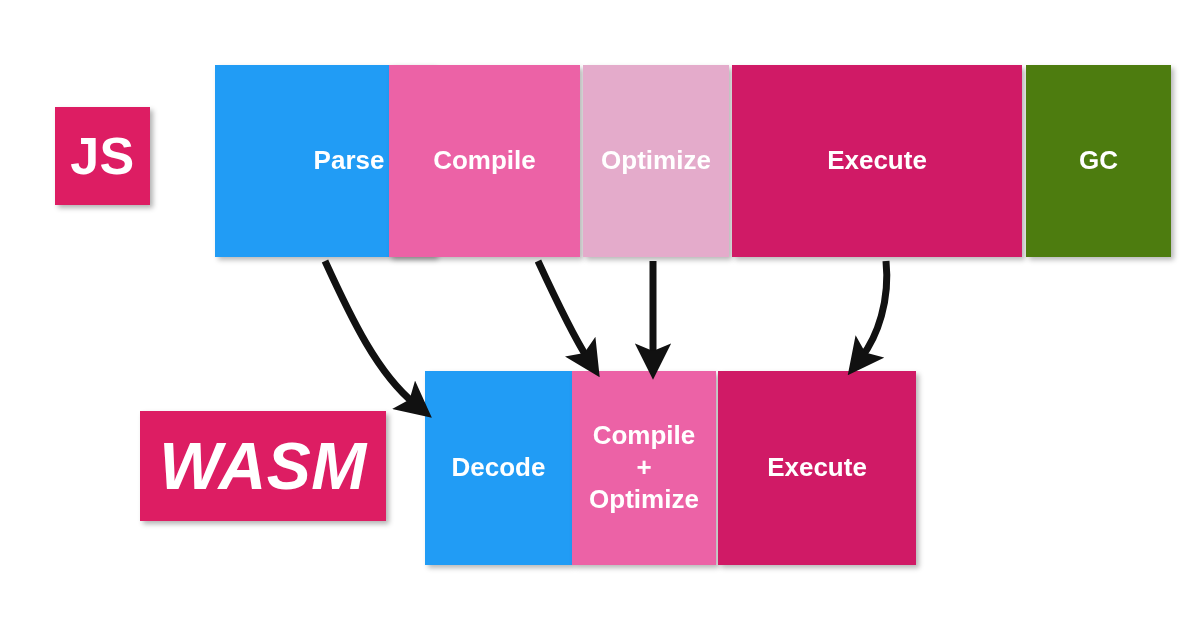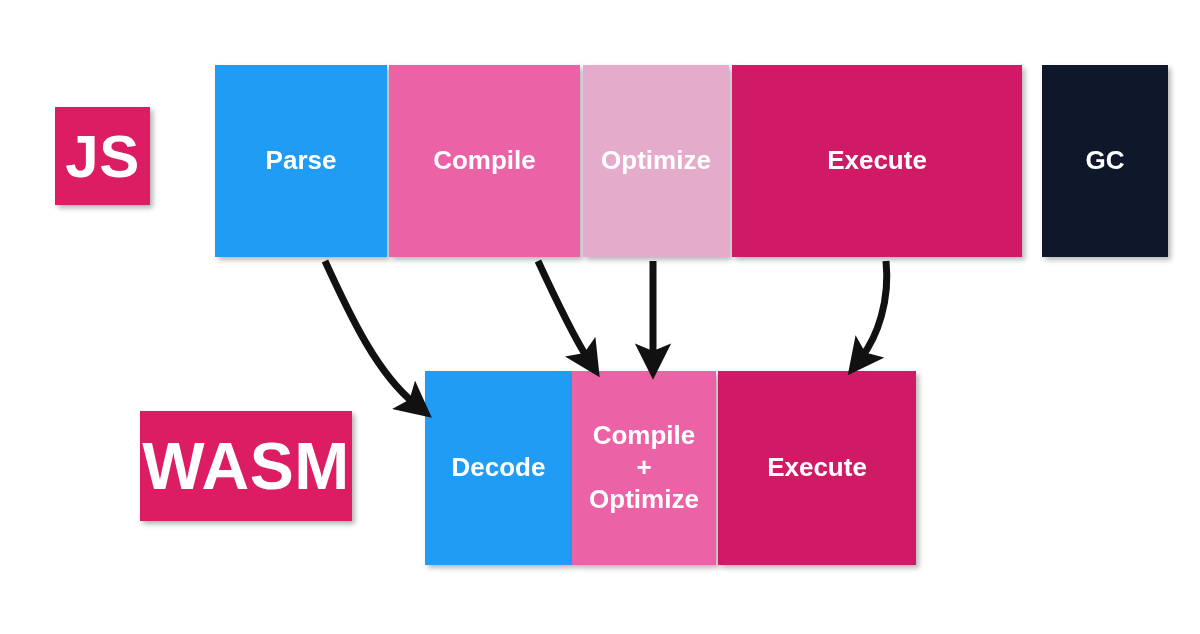--- a/index.html
+++ b/index.html
@@ -25,28 +25,29 @@
     color: #ffffff;
     font-weight: bold;
     box-shadow: 3px 3px 5px rgba(0,0,0,0.30);
     letter-spacing: 0.5px;
   }
   #badge-js {
     left: 55px;
     top: 107px;
     width: 95px;
     height: 98px;
-    font-size: 60px;
+    font-size: 52px;
   }
   #badge-wasm {
     left: 140px;
     top: 411px;
-    width: 212px;
+    width: 246px;
     height: 110px;
     font-size: 66px;
+    font-style: italic;
   }
   .stage-box {
     position: absolute;
     display: flex;
     flex-direction: column;
     align-items: center;
     justify-content: center;
     color: #ffffff;
     font-weight: bold;
     font-size: 26px;
@@ -71,33 +72,33 @@
 
   <div class="badge" id="badge-js" style="background: rgb(221, 29, 99);">
     <span>JS</span>
   </div>
 
   <div class="badge" id="badge-wasm" style="background: rgb(221, 29, 99);">
     <span>WASM</span>
   </div>
 
   <div id="boxes-layer">
-      <div class="stage-box" style="left: 215px; top: 65px; width: 172px; height: 192px; background: rgb(33, 156, 245);">
+      <div class="stage-box" style="left: 215px; top: 65px; width: 172px; height: 192px; background: rgb(33, 156, 245); padding-left: 48px;">
         <span class="line">Parse</span>
       </div>
       <div class="stage-box" style="left: 389px; top: 65px; width: 191px; height: 192px; background: rgb(236, 98, 166);">
         <span class="line">Compile</span>
       </div>
       <div class="stage-box" style="left: 583px; top: 65px; width: 146px; height: 192px; background: rgb(228, 171, 203);">
         <span class="line">Optimize</span>
       </div>
       <div class="stage-box" style="left: 732px; top: 65px; width: 290px; height: 192px; background: rgb(208, 26, 102);">
         <span class="line">Execute</span>
       </div>
-      <div class="stage-box" style="left: 1026px; top: 65px; width: 126px; height: 192px; background: #0f172a; margin-left: 16px;">
+      <div class="stage-box" style="left: 1026px; top: 65px; width: 145px; height: 192px; background: #4d7c0f;">
         <span class="line">GC</span>
       </div>
       <div class="stage-box" style="left: 425px; top: 371px; width: 147px; height: 194px; background: rgb(33, 156, 245);">
         <span class="line">Decode</span>
       </div>
       <div class="stage-box" style="left: 572px; top: 371px; width: 144px; height: 194px; background: rgb(236, 98, 166);">
         <span class="line">Compile</span>
         <span class="line">+</span>
         <span class="line">Optimize</span>
       </div>

